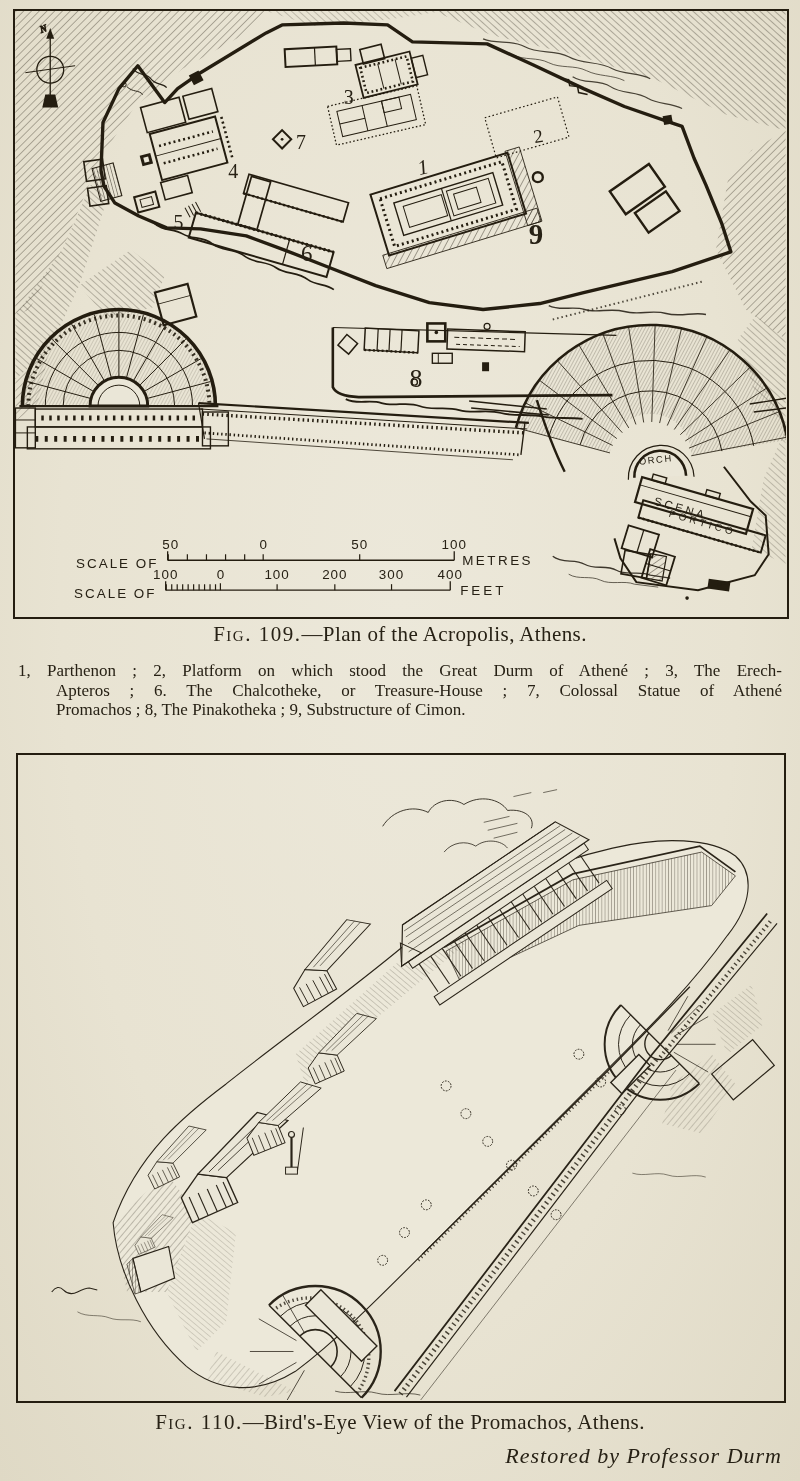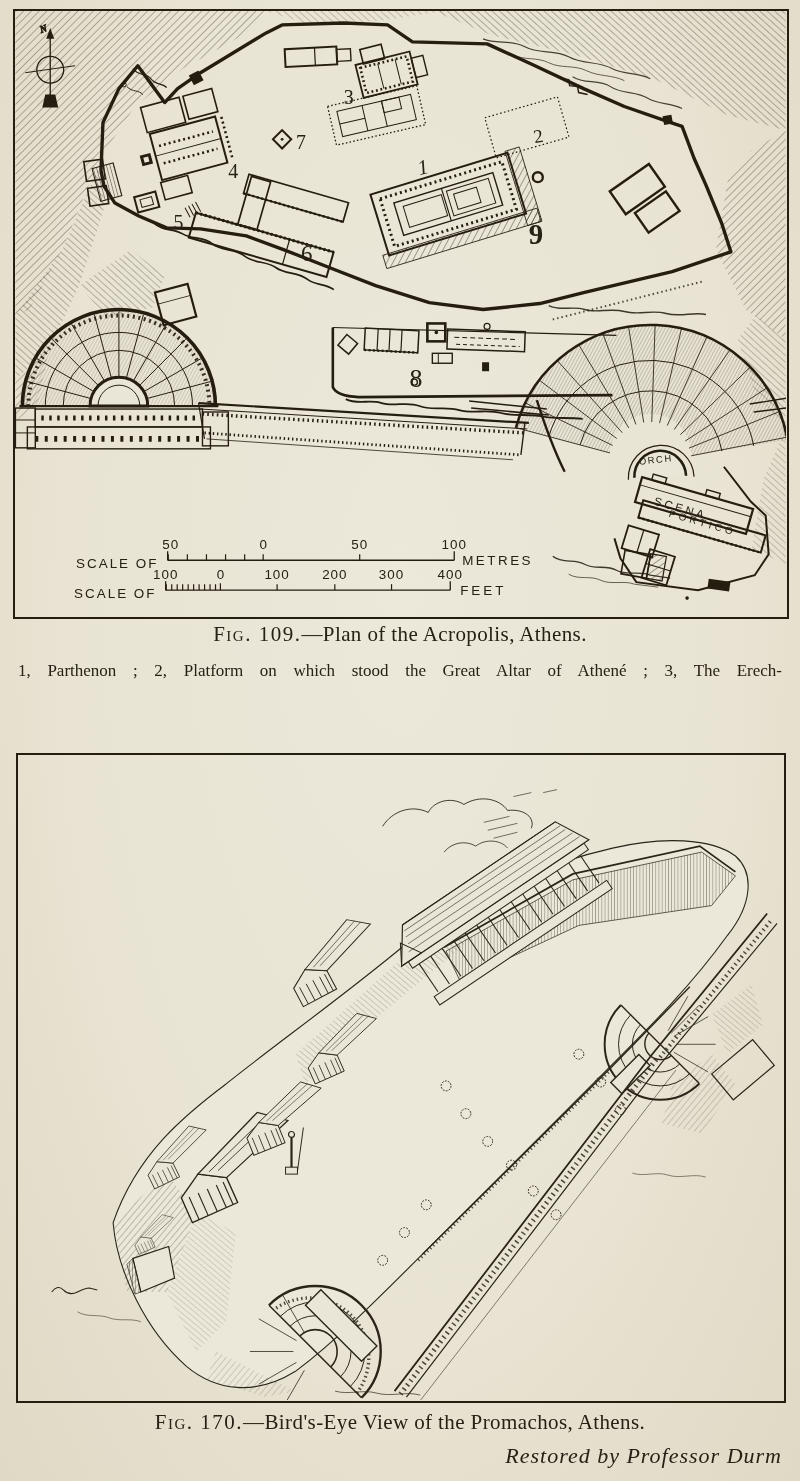--- a/index.html
+++ b/index.html
@@ -388,21 +388,23 @@
     <text x="447" y="587" font-size="13.5" letter-spacing="3">FEET</text>
   </g>
 </svg>
 </div>
 
 <div class="figcaption" id="cap109">
   <span class="fig-label">Fig. 109.</span><span>—Plan of the Acropolis, Athens.</span>
 </div>
 
 <div id="key">
-  <div class="kline just">1, Parthenon ; 2, Platform on which stood the Great Altar of Athené ; 3, The Erech-</div>
+  <div class="kline just">1, Parthenon ; 2, Platform on which stood the Great Durm of Athené ; 3, The Erech-</div>
+  <div class="kline just ind">Apteros ; 6. The Chalcotheke, or Treasure-House ; 7, Colossal Statue of Athené</div>
+  <div class="kline ind">Promachos ; 8, The Pinakotheka ; 9, Substructure of Cimon.</div>
 </div>
 
 <div class="frame" id="fig110-frame">
 <svg width="765" height="645" viewBox="0 0 772 647">
   <defs>
     <pattern id="bh1" patternUnits="userSpaceOnUse" width="5" height="5" patternTransform="rotate(40)">
       <line x1="0" y1="0" x2="0" y2="5" stroke="#2a2419" stroke-width="0.7"></line>
     </pattern>
     <pattern id="bh2" patternUnits="userSpaceOnUse" width="4.5" height="4.5" patternTransform="rotate(-50)">
       <line x1="0" y1="0" x2="0" y2="4.5" stroke="#2a2419" stroke-width="0.65"></line>
@@ -567,16 +569,16 @@
   <g fill="none" stroke="#2a2419">
     <path d="M320,640 c14,4 28,-2 42,2 c14,4 30,-2 44,2" stroke-width="1" opacity=".7"></path>
     <path d="M60,560 c10,6 22,2 32,6 c10,4 22,0 32,4" stroke-width=".9" opacity=".6"></path>
     <path d="M620,420 c12,4 24,-2 36,2 c12,4 26,-2 38,2" stroke-width=".9" opacity=".6"></path>
   </g>
   <path fill="none" stroke="#2a2419" stroke-width="1.1" d="M34,540 q6,-8 12,-2 t14,2 t12,-4 l8,2"></path>
 </svg>
 </div>
 
 <div class="figcaption" id="cap110">
-  <span class="fig-label">Fig. 170.</span><span>—Bird's-Eye View of the Promachos, Athens.</span>
+  <span class="fig-label">Fig. 110.</span><span>—Bird's-Eye View of the Promachos, Athens.</span>
 </div>
 
 <div id="credit">Restored by Professor Durm</div>
 
 </body></html>

